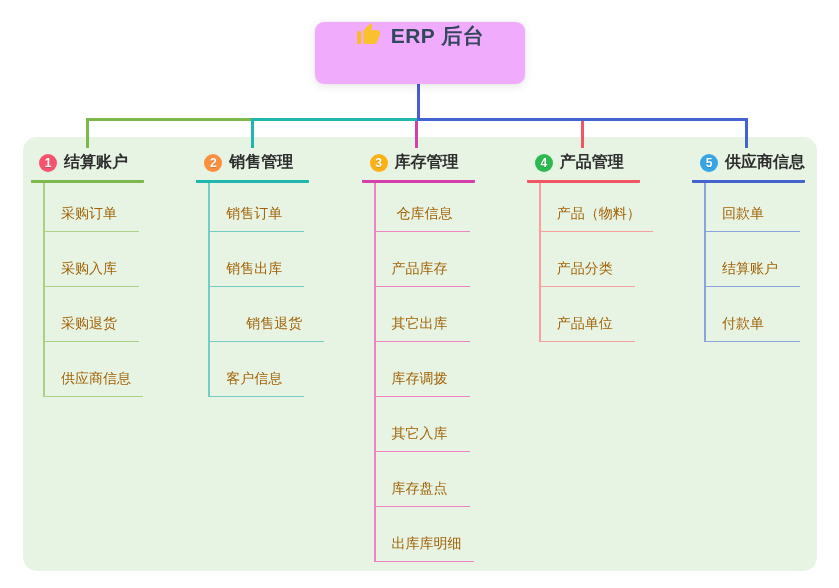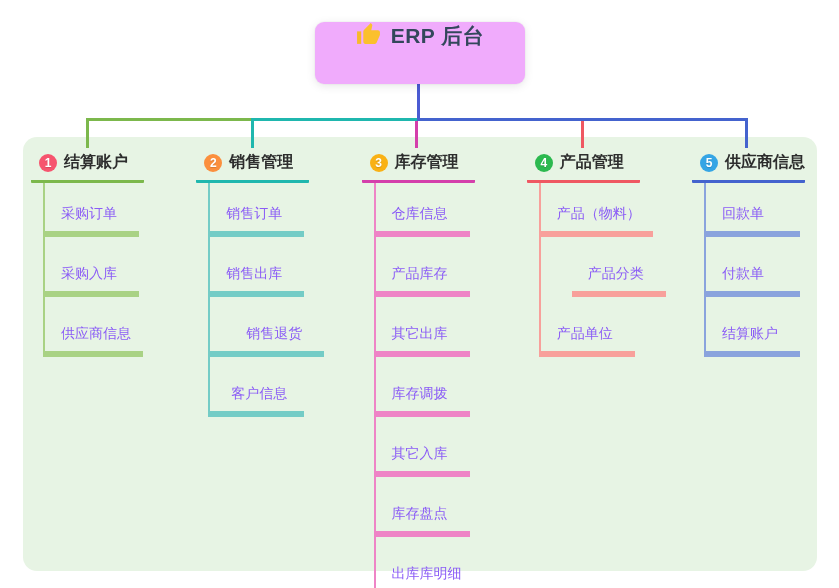--- a/index.html
+++ b/index.html
@@ -49,22 +49,22 @@
   }
   .branch-label{
     font-size:16px;font-weight:600;color:#2d2d2d;white-space:nowrap;
   }
   .children{
     margin-left:12px;border-left:2px solid #ccc;
   }
   .child{
     width:max-content;min-width:66px;
     padding:28px 12px 8px 16px;
-    border-bottom:6px solid #a16207;
-    font-size:14px;color:#8b5cf6;white-space:nowrap;
+    border-bottom:1px solid #a16207;
+    font-size:14px;color:#a16207;white-space:nowrap;
   }
   .child:first-child{padding-top:22px;}
 </style>
 </head>
 <body>
 
 <div class="canvas">
 
   <div class="panel" style="background: rgb(231, 244, 228);"></div>
 
@@ -89,70 +89,71 @@
 
   <div id="branches-host">
   <div class="branch" style="left: 31px;">
     <div class="branch-title" style="border-bottom-color: rgb(124, 184, 76);">
       <span class="badge" style="background: rgb(246, 84, 110);">1</span>
       <span class="branch-label">结算账户</span>
     </div>
     <div class="children" style="border-left-color: rgb(169, 210, 132);">
           <div class="child" style="border-bottom-color: rgb(169, 210, 132);">采购订单</div>
           <div class="child" style="border-bottom-color: rgb(169, 210, 132);">采购入库</div>
+          <div class="child" style="border-bottom-color: rgb(169, 210, 132);">采购退货</div>
           <div class="child" style="border-bottom-color: rgb(169, 210, 132);">供应商信息</div>
         </div>
   </div>
 
   <div class="branch" style="left: 196.25px;">
     <div class="branch-title" style="border-bottom-color: rgb(31, 183, 174);">
       <span class="badge" style="background: rgb(251, 143, 61);">2</span>
       <span class="branch-label">销售管理</span>
     </div>
     <div class="children" style="border-left-color: rgb(116, 204, 198);">
           <div class="child" style="border-bottom-color: rgb(116, 204, 198);">销售订单</div>
           <div class="child" style="border-bottom-color: rgb(116, 204, 198);">销售出库</div>
           <div class="child" style="border-bottom-color: rgb(116, 204, 198); padding-left: 36px;">销售退货</div>
-          <div class="child" style="border-bottom-color: rgb(116, 204, 198); text-align: center;">客户信息</div>
+          <div class="child" style="border-bottom-color: rgb(116, 204, 198);">客户信息</div>
         </div>
   </div>
 
   <div class="branch" style="left: 361.5px;">
     <div class="branch-title" style="border-bottom-color: rgb(212, 63, 171);">
       <span class="badge" style="background: rgb(249, 177, 21);">3</span>
       <span class="branch-label">库存管理</span>
     </div>
     <div class="children" style="border-left-color: rgb(238, 132, 198);">
-          <div class="child" style="border-bottom-color: rgb(238, 132, 198);">仓库信息</div>
+          <div class="child" style="border-bottom-color: rgb(238, 132, 198); text-align: center;">仓库信息</div>
           <div class="child" style="border-bottom-color: rgb(238, 132, 198); font-family: Liberation Serif, serif;">产品库存</div>
           <div class="child" style="border-bottom-color: rgb(238, 132, 198);">其它出库</div>
           <div class="child" style="border-bottom-color: rgb(238, 132, 198);">库存调拨</div>
           <div class="child" style="border-bottom-color: rgb(238, 132, 198);">其它入库</div>
           <div class="child" style="border-bottom-color: rgb(238, 132, 198);">库存盘点</div>
           <div class="child" style="border-bottom-color: rgb(238, 132, 198);">出库库明细</div>
         </div>
   </div>
 
   <div class="branch" style="left: 526.75px;">
     <div class="branch-title" style="border-bottom-color: rgb(239, 88, 98);">
       <span class="badge" style="background: rgb(44, 185, 79);">4</span>
       <span class="branch-label">产品管理</span>
     </div>
     <div class="children" style="border-left-color: rgb(248, 160, 155);">
           <div class="child" style="border-bottom-color: rgb(248, 160, 155);">产品（物料）</div>
-          <div class="child" style="border-bottom-color: rgb(248, 160, 155); margin-left: 31px;">产品分类</div>
+          <div class="child" style="border-bottom-color: rgb(248, 160, 155);">产品分类</div>
           <div class="child" style="border-bottom-color: rgb(248, 160, 155);">产品单位</div>
         </div>
   </div>
 
   <div class="branch" style="left: 692px;">
     <div class="branch-title" style="border-bottom-color: rgb(68, 99, 206);">
       <span class="badge" style="background: rgb(53, 165, 229);">5</span>
       <span class="branch-label">供应商信息</span>
     </div>
     <div class="children" style="border-left-color: rgb(138, 163, 221);">
           <div class="child" style="border-bottom-color: rgb(138, 163, 221);">回款单</div>
+          <div class="child" style="border-bottom-color: rgb(138, 163, 221);">结算账户</div>
           <div class="child" style="border-bottom-color: rgb(138, 163, 221);">付款单</div>
-          <div class="child" style="border-bottom-color: rgb(138, 163, 221);">结算账户</div>
         </div>
   </div>
 </div>
 </div>
 
 </body></html>

